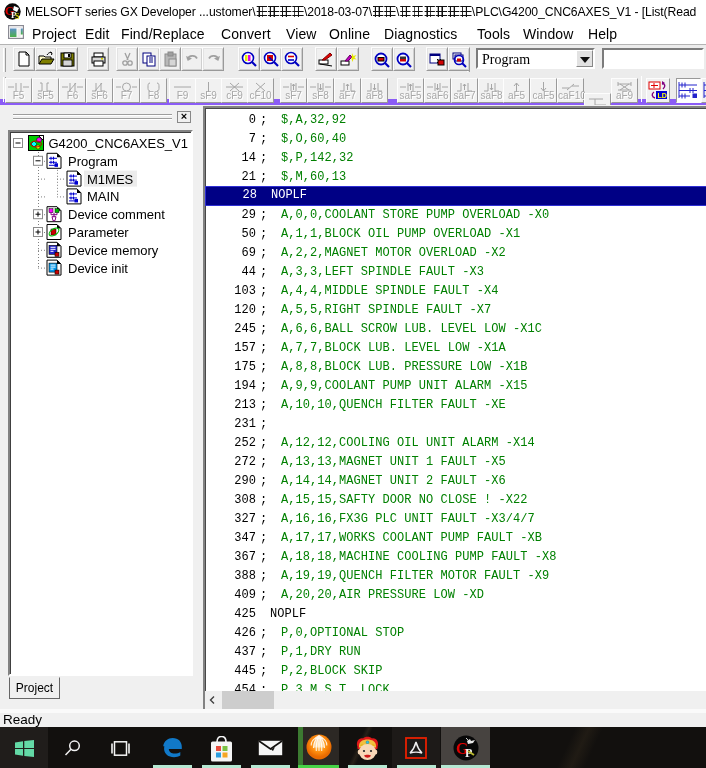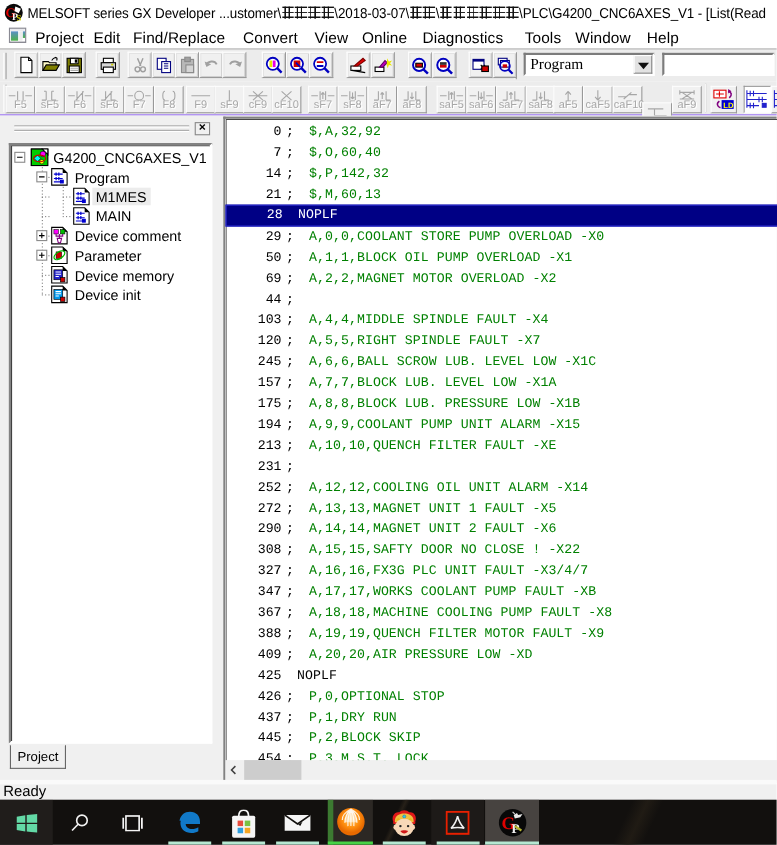--- a/index.html
+++ b/index.html
@@ -21,21 +21,21 @@
   background-position: 0 0, 0 4.5px, 0 9px, 2px 0, 6px 0;
   background-repeat: no-repeat; }
 #titletext { position:absolute; left:25px; top:4px; font-size:13px; color:#000; white-space:nowrap; letter-spacing:-0.1px; transform:scaleX(0.938); transform-origin:0 0;}
 
 
 #menubar { position:absolute; left:0; top:23px; width:706px; height:21px; background:#fff; }
 .mi { position:absolute; top:3px; font-size:14px; color:#000; letter-spacing:0.1px; }
 
 
 #tb1 { position:absolute; left:0; top:44px; width:706px; height:30px; background:#ececec; border-top:1px solid #b4b4b4; }
-#tb2 { position:absolute; left:0; top:74px; width:706px; height:31px; background:#ececec; border-bottom:1px solid #8b5cf6;}
+#tb2 { position:absolute; left:0; top:74px; width:706px; height:31px; background:#ececec; border-bottom:6px solid #8b5cf6;}
 .grip { position:absolute; width:3px; border-left:1px solid #fff; border-right:1px solid #9d9d9d; }
 .tbtn { position:absolute; width:22px; height:24px; background:#f0f0f0;
   border-top:1px solid #fdfdfd; border-left:1px solid #fdfdfd;
   border-bottom:1px solid #999; border-right:1px solid #999;
   box-shadow:1px 1px 0 #e3e3e3 inset, -1px -1px 0 #cfcfcf inset; }
 .tbtn svg { position:absolute; left:2px; top:3px; }
 .fbtn { position:absolute; width:27px; height:25px; background:#f1f1f1;
   border-top:1px solid #fdfdfd; border-left:1px solid #fdfdfd;
   border-bottom:1px solid #999; border-right:1px solid #999; }
 .fbtn .lbl { position:absolute; width:100%; text-align:center; bottom:1px; font-size:10px; color:#a8a8a8; text-shadow:1px 1px 0 #fff; }
@@ -666,21 +666,21 @@
 
   <div id="listwin">
     <div id="listrows">
           <div class="lrow" style="top:2px"><span class="num">0</span><span class="sc">;</span><span class="ins">$,A,32,92</span></div>
           <div class="lrow" style="top:21px"><span class="num">7</span><span class="sc">;</span><span class="ins">$,O,60,40</span></div>
           <div class="lrow" style="top:40px"><span class="num">14</span><span class="sc">;</span><span class="ins">$,P,142,32</span></div>
           <div class="lrow" style="top:59px"><span class="num">21</span><span class="sc">;</span><span class="ins">$,M,60,13</span></div>
           <div class="lrow" style="top:97px"><span class="num">29</span><span class="sc">;</span><span class="ins">A,0,0,COOLANT STORE PUMP OVERLOAD -X0</span></div>
           <div class="lrow" style="top:116px"><span class="num">50</span><span class="sc">;</span><span class="ins">A,1,1,BLOCK OIL PUMP OVERLOAD -X1</span></div>
           <div class="lrow" style="top:135px"><span class="num">69</span><span class="sc">;</span><span class="ins">A,2,2,MAGNET MOTOR OVERLOAD -X2</span></div>
-          <div class="lrow" style="top:154px"><span class="num">44</span><span class="sc">;</span></div>
+          <div class="lrow" style="top:154px"><span class="num">44</span><span class="sc">;</span><span class="ins">A,3,3,LEFT SPINDLE FAULT -X3</span></div>
           <div class="lrow" style="top:173px"><span class="num">103</span><span class="sc">;</span><span class="ins">A,4,4,MIDDLE SPINDLE FAULT -X4</span></div>
           <div class="lrow" style="top:192px"><span class="num">120</span><span class="sc">;</span><span class="ins">A,5,5,RIGHT SPINDLE FAULT -X7</span></div>
           <div class="lrow" style="top:211px"><span class="num">245</span><span class="sc">;</span><span class="ins">A,6,6,BALL SCROW LUB. LEVEL LOW -X1C</span></div>
           <div class="lrow" style="top:230px"><span class="num">157</span><span class="sc">;</span><span class="ins">A,7,7,BLOCK LUB. LEVEL LOW -X1A</span></div>
           <div class="lrow" style="top:249px"><span class="num">175</span><span class="sc">;</span><span class="ins">A,8,8,BLOCK LUB. PRESSURE LOW -X1B</span></div>
           <div class="lrow" style="top:268px"><span class="num">194</span><span class="sc">;</span><span class="ins">A,9,9,COOLANT PUMP UNIT ALARM -X15</span></div>
           <div class="lrow" style="top:287px"><span class="num">213</span><span class="sc">;</span><span class="ins">A,10,10,QUENCH FILTER FAULT -XE</span></div>
           <div class="lrow" style="top:306px"><span class="num">231</span><span class="sc">;</span></div>
           <div class="lrow" style="top:325px"><span class="num">252</span><span class="sc">;</span><span class="ins">A,12,12,COOLING OIL UNIT ALARM -X14</span></div>
           <div class="lrow" style="top:344px"><span class="num">272</span><span class="sc">;</span><span class="ins">A,13,13,MAGNET UNIT 1 FAULT -X5</span></div>

